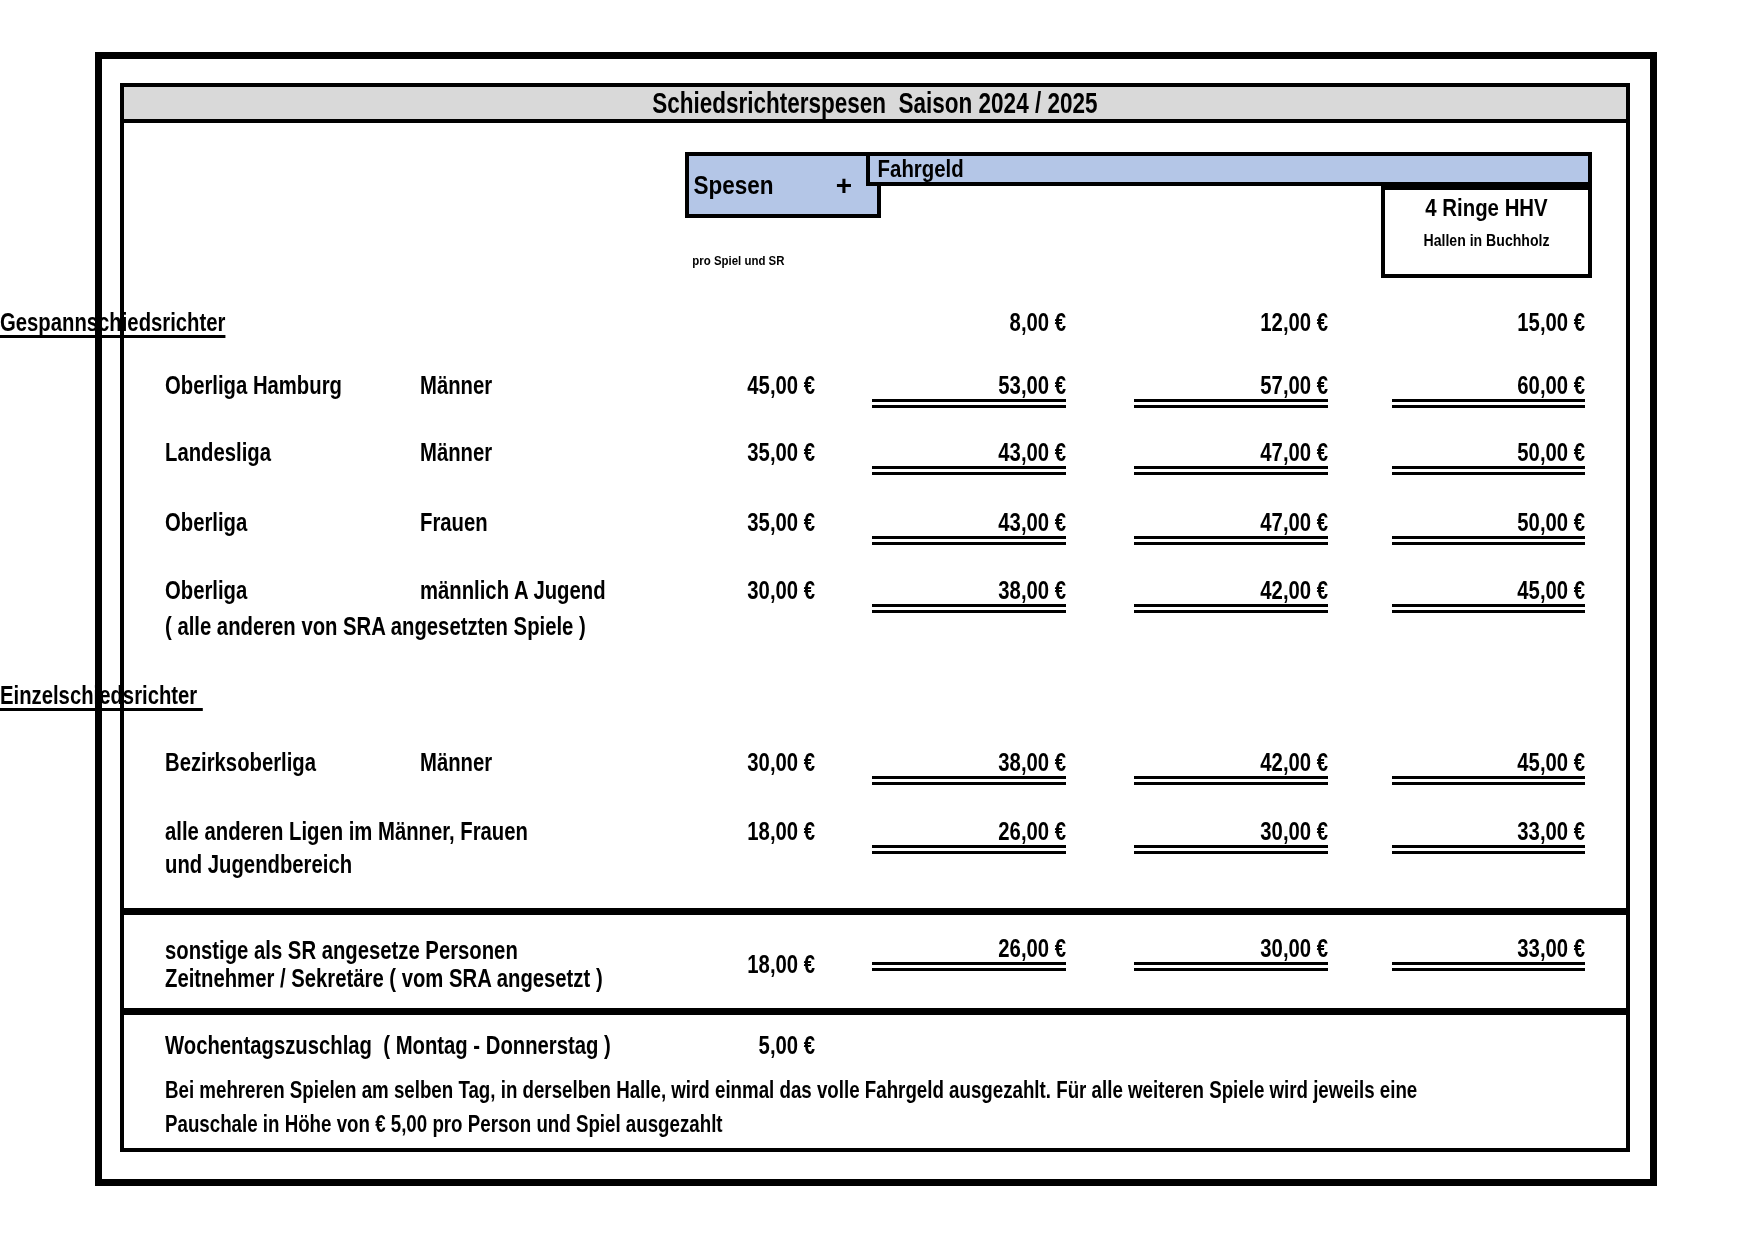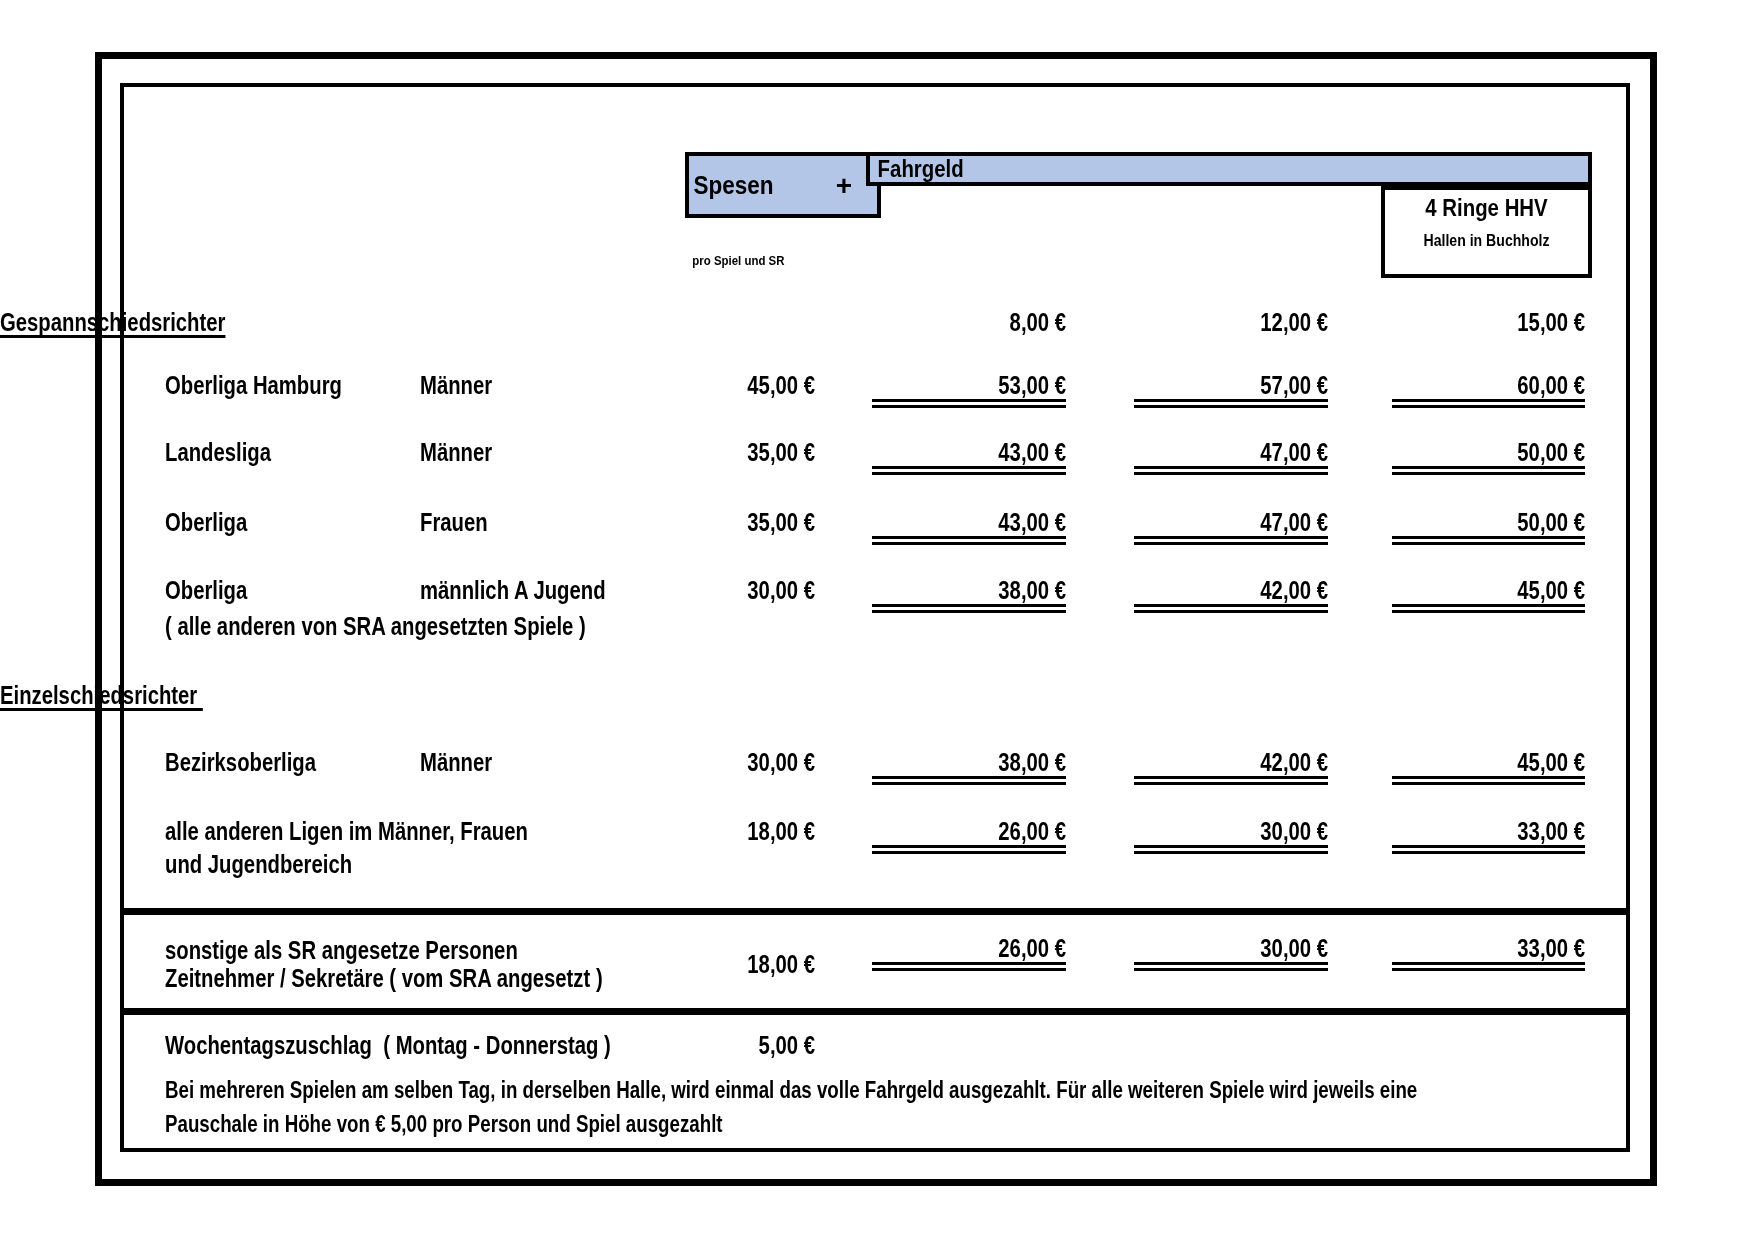--- a/index.html
+++ b/index.html
@@ -59,20 +59,23 @@
           transform:scaleX(0.78); transform-origin:left center; }
 </style>
 </head>
 <body>
 
 <div class="page">
 
   <div class="abs outer"></div>
   <div class="abs table"></div>
 
+  <div class="abs titlebar">
+    <span>Schiedsrichterspesen  Saison 2024 / 2025</span>
+  </div>
 
   <div class="abs bluebox spesenbox">
     <span>Spesen</span>
   </div>
   <div class="abs plus">+</div>
   <div class="abs bluebox fahrgeldbar">
     <span>Fahrgeld</span>
   </div>
 
   <div class="abs colbox box3">

